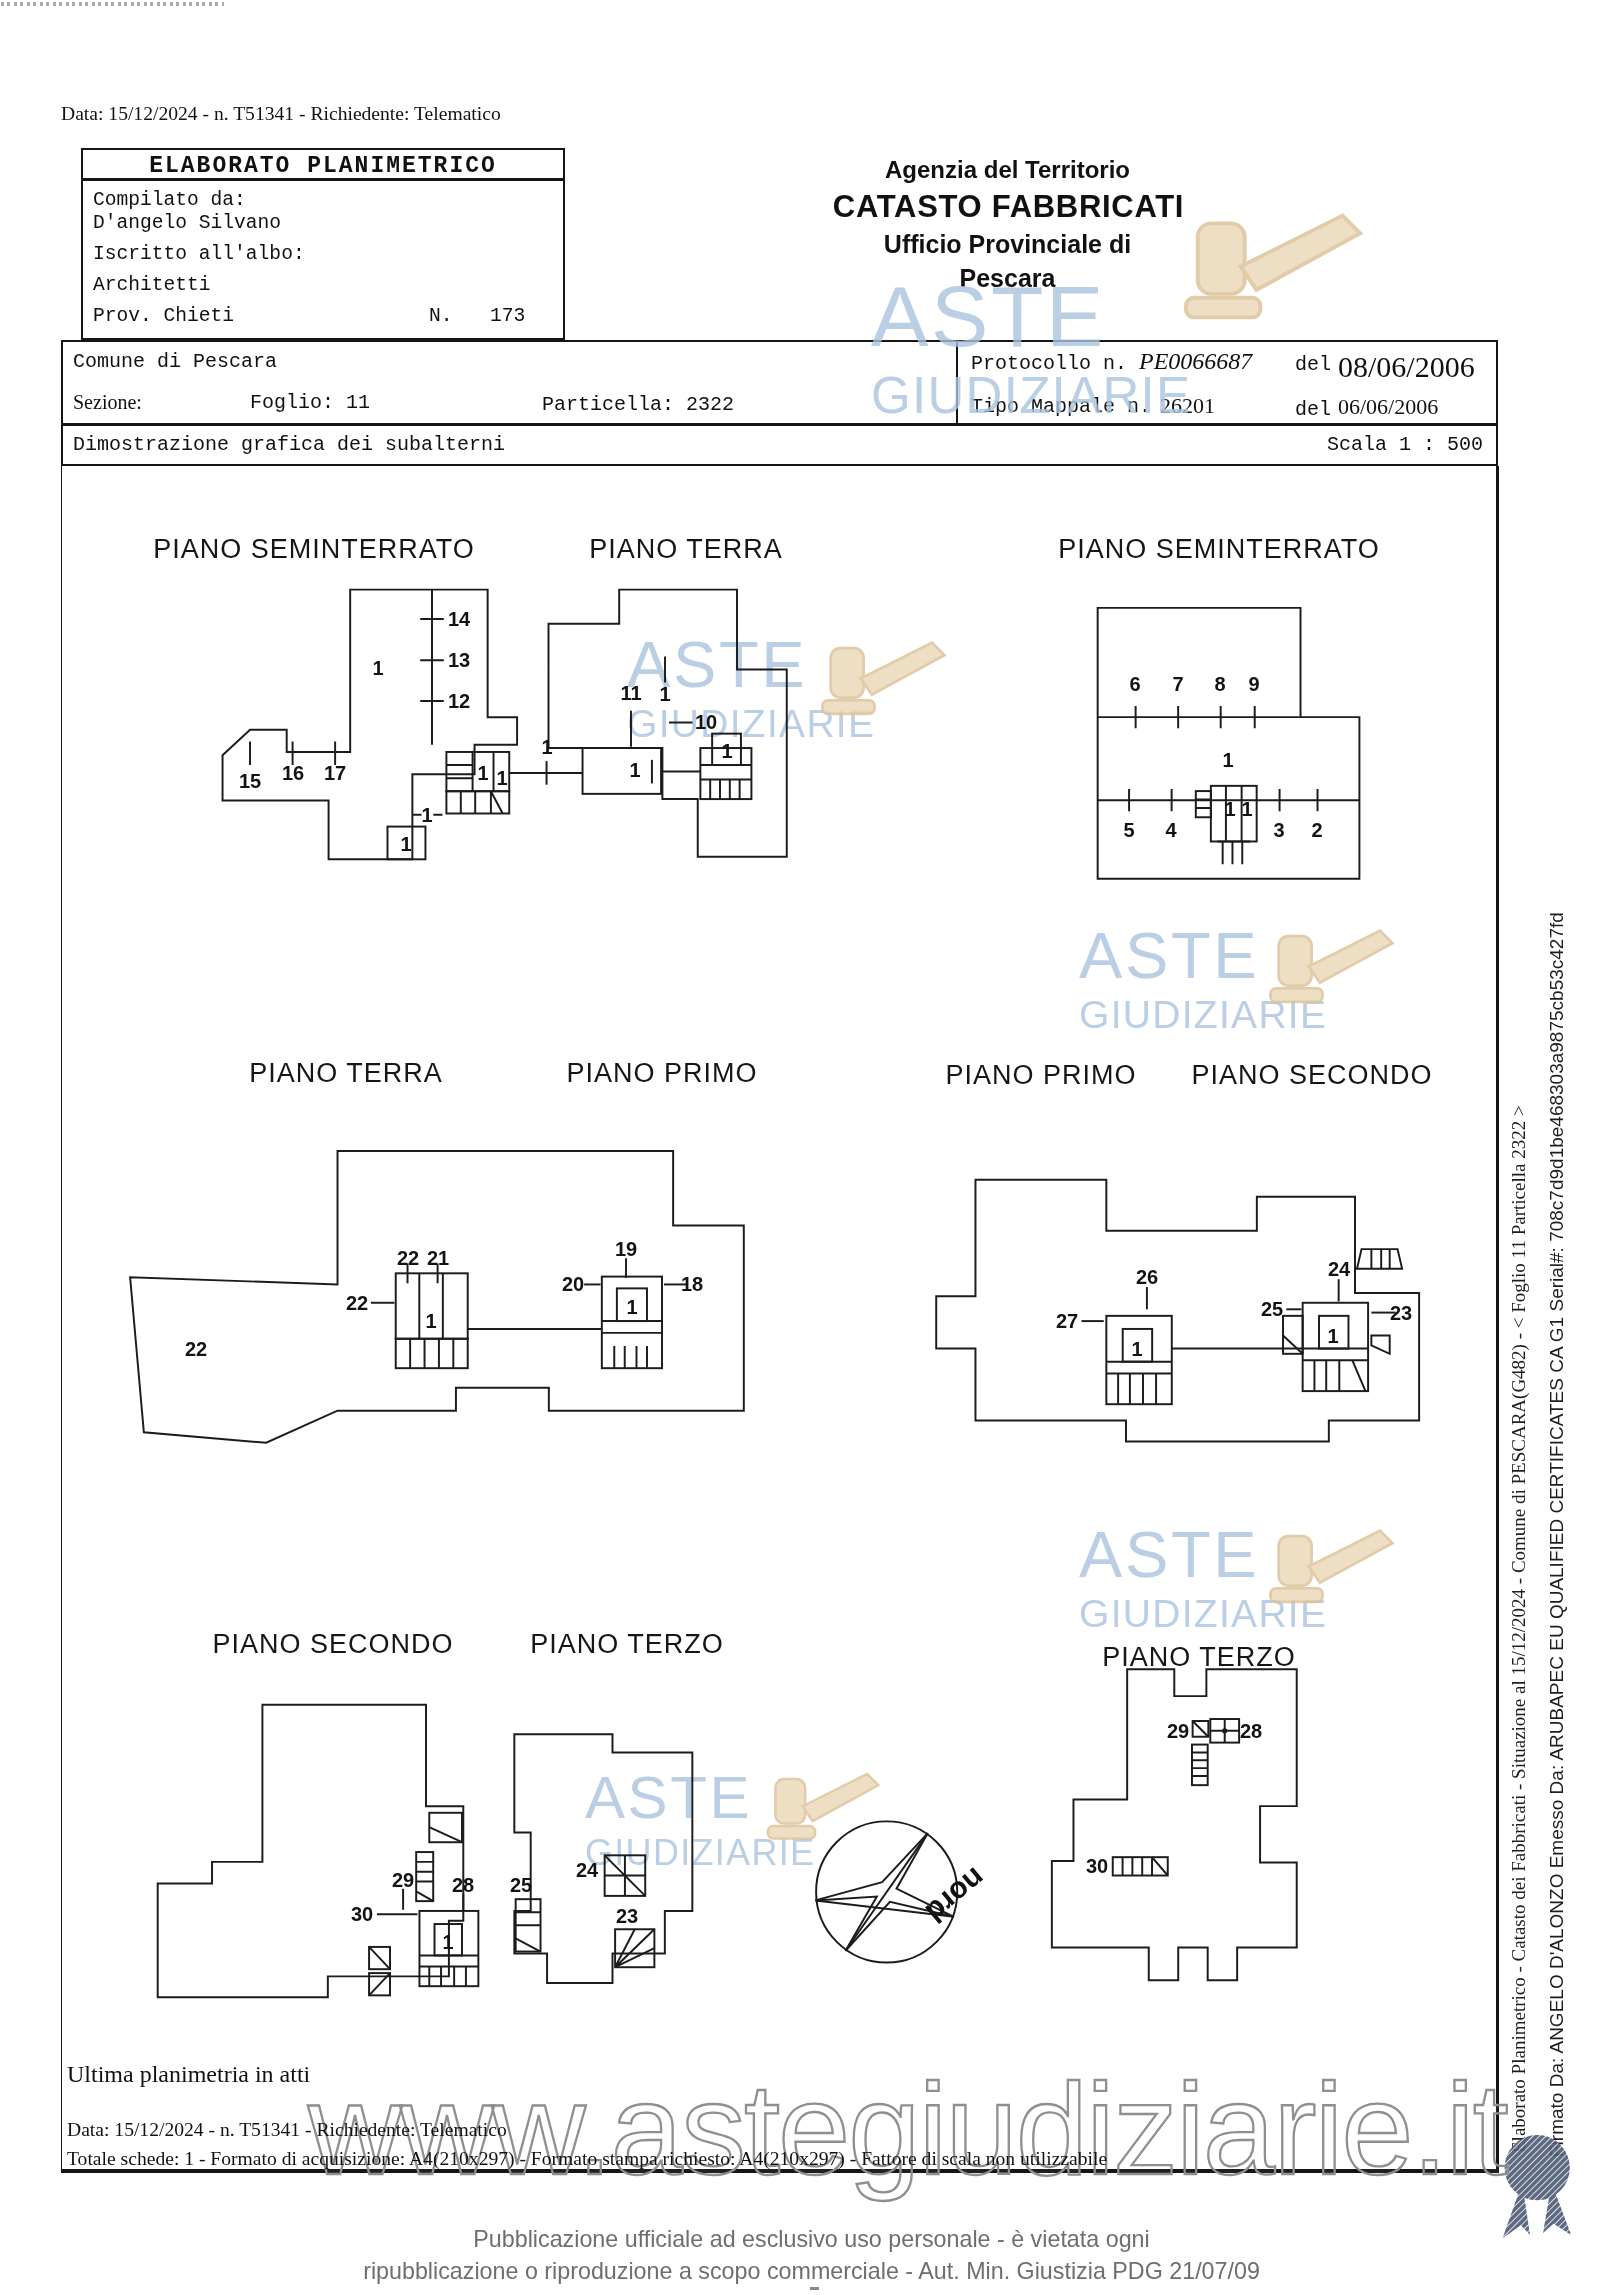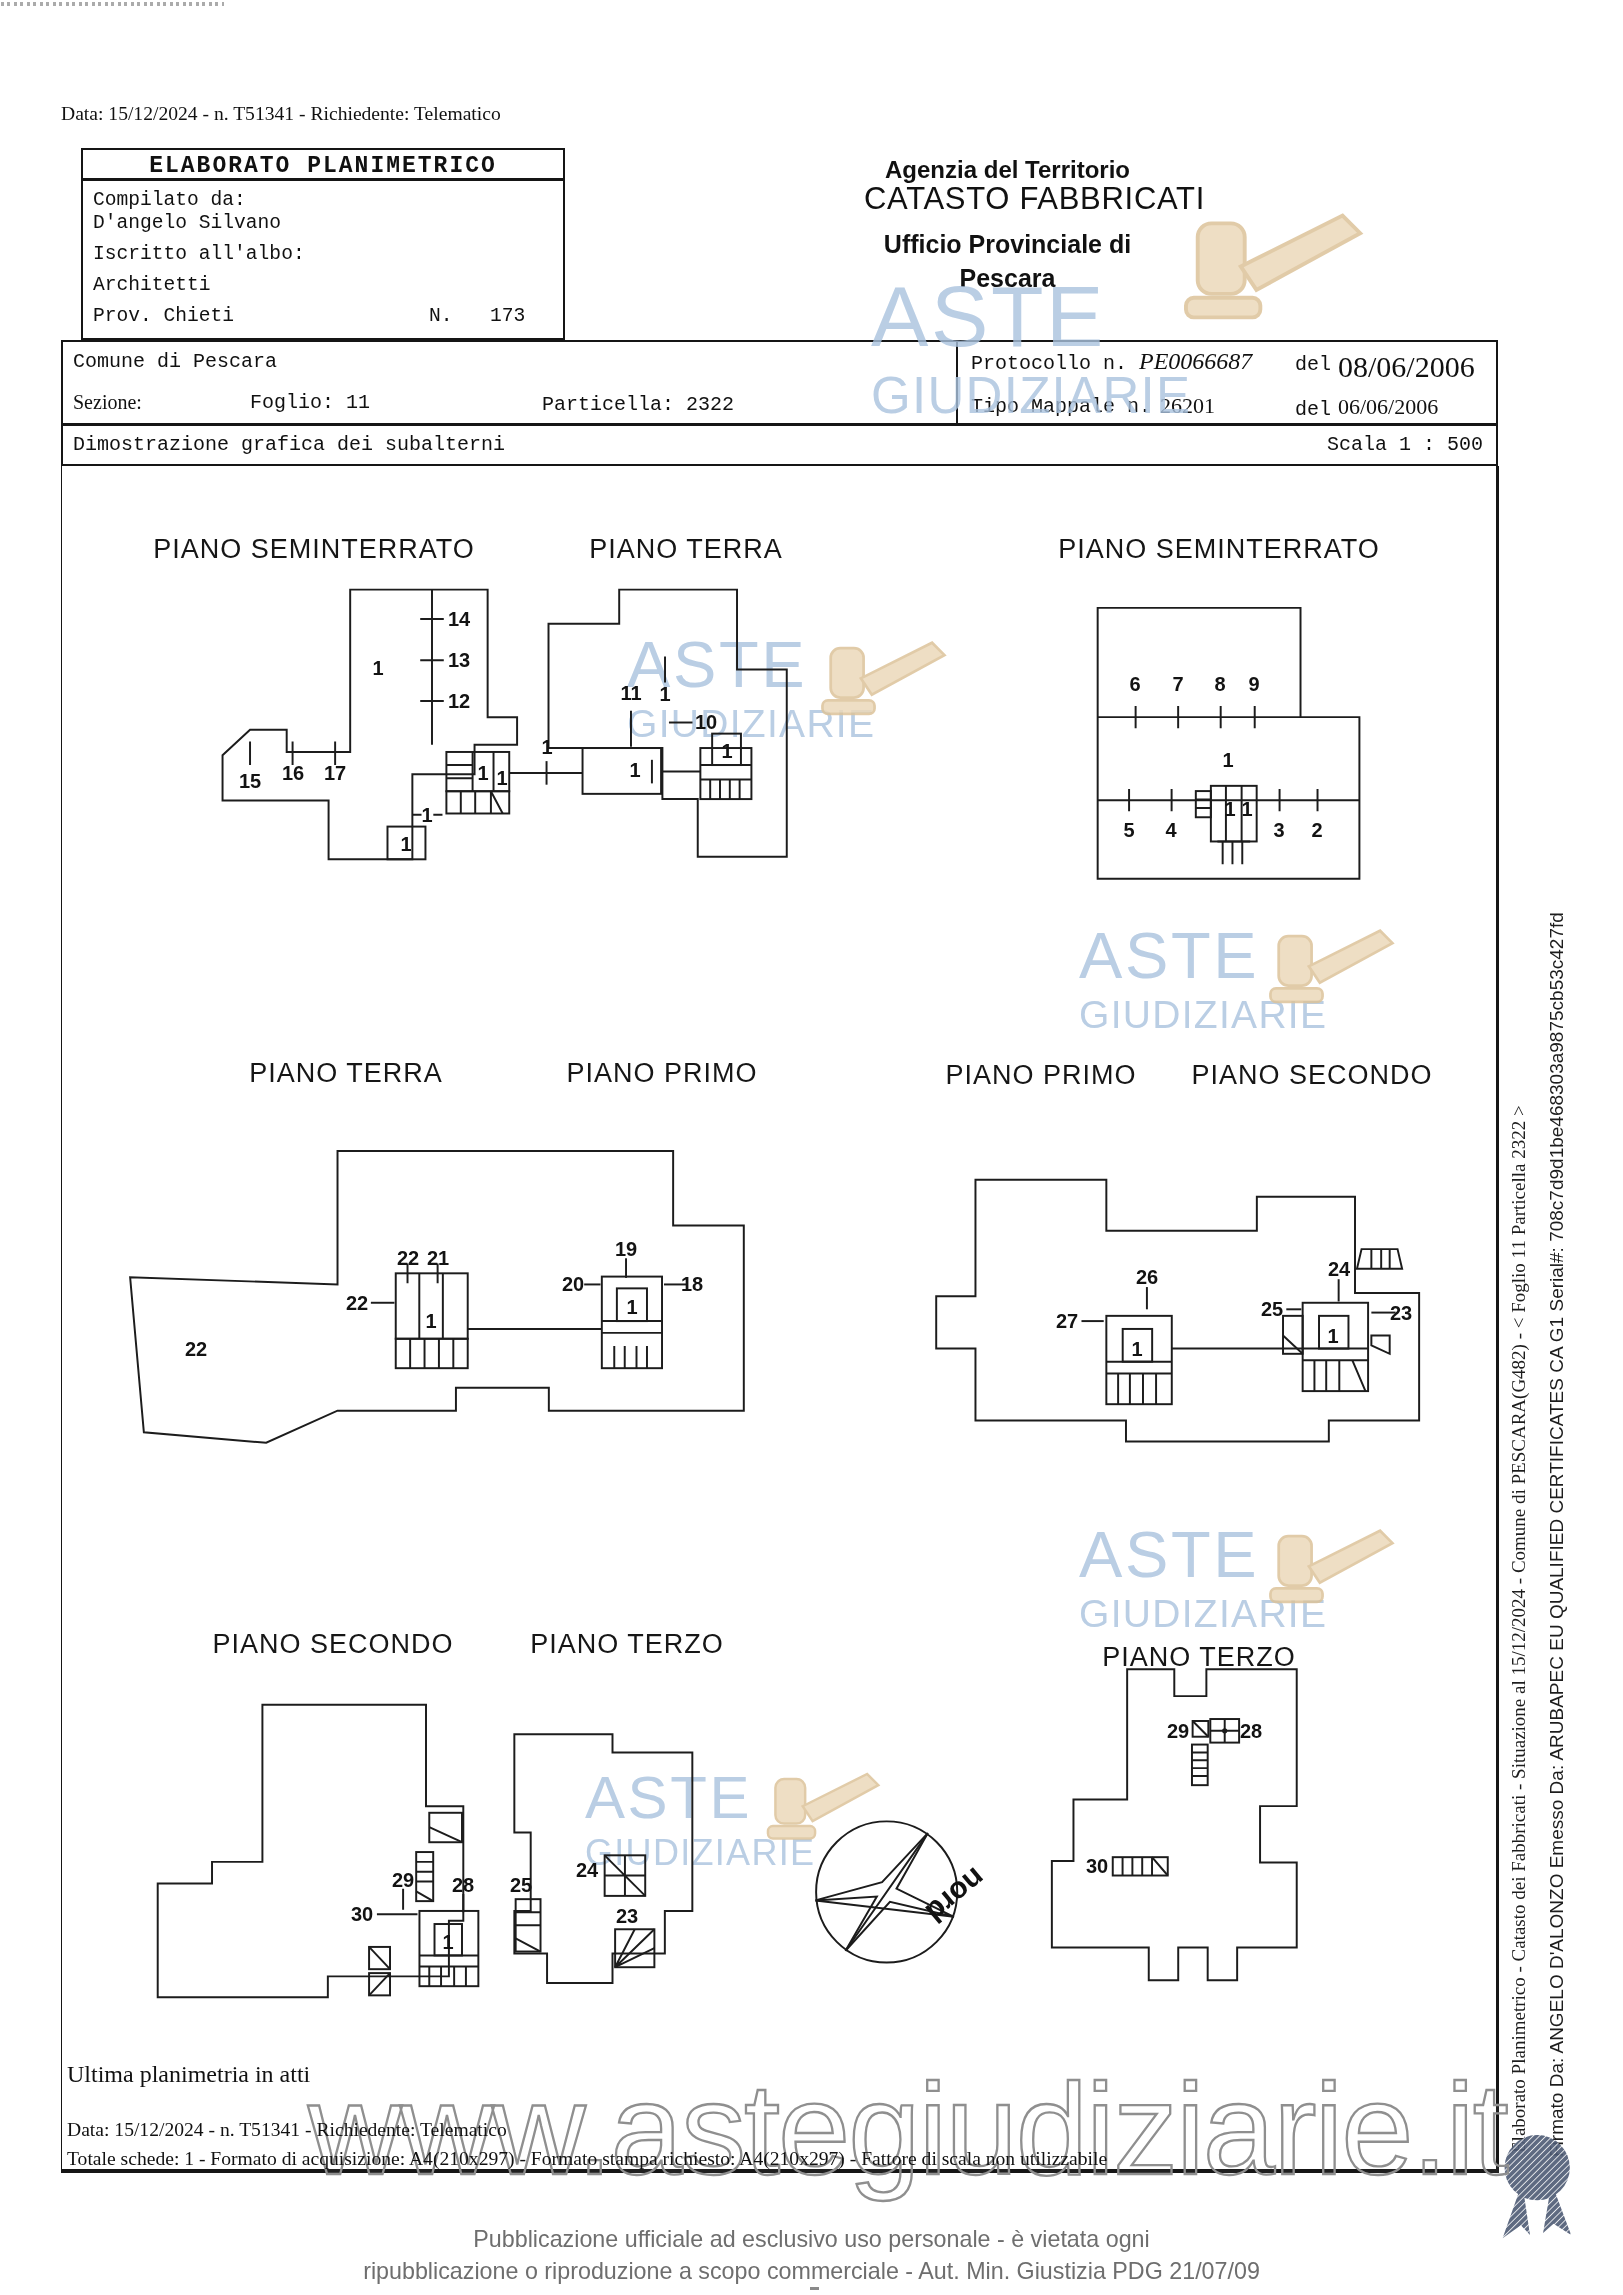--- a/index.html
+++ b/index.html
@@ -49,21 +49,21 @@
   <div class="abs mono" style="left:81px;top:153px;width:484px;text-align:center;font-size:23px;font-weight:700;letter-spacing:2px;">ELABORATO PLANIMETRICO</div>
   <div class="abs mono" style="left:93px;top:189px;font-size:19.6px;">Compilato da:</div>
   <div class="abs mono" style="left:93px;top:212px;font-size:19.6px;">D'angelo Silvano</div>
   <div class="abs mono" style="left:93px;top:243px;font-size:19.6px;">Iscritto all'albo:</div>
   <div class="abs mono" style="left:93px;top:274px;font-size:19.6px;">Architetti</div>
   <div class="abs mono" style="left:93px;top:305px;font-size:19.6px;">Prov. Chieti</div>
   <div class="abs mono" style="left:429px;top:305px;font-size:19.6px;">N.</div>
   <div class="abs mono" style="left:490px;top:305px;font-size:19.6px;">173</div>
 
   <div class="abs sans" style="left:831px;top:156px;width:353px;text-align:center;font-size:24px;font-weight:700;">Agenzia del Territorio</div>
-  <div class="abs sans" style="left:812px;top:181px;width:393px;text-align:right;font-size:31px;font-weight:400;letter-spacing:0.7px;">CATASTO FABBRICATI</div>
+  <div class="abs sans" style="left:812px;top:189px;width:393px;text-align:center;font-size:31px;font-weight:700;letter-spacing:0.7px;">CATASTO FABBRICATI</div>
   <div class="abs sans" style="left:831px;top:230px;width:353px;text-align:center;font-size:25px;font-weight:700;">Ufficio Provinciale di</div>
   <div class="abs sans" style="left:831px;top:264px;width:353px;text-align:center;font-size:25px;font-weight:700;">Pescara</div>
 
   <div class="box" style="left:61px;top:340px;width:1437px;height:85px;border-width:2.6px;"></div>
   <div class="vline" style="left:956px;top:340px;height:85px;"></div>
   <div class="abs mono" style="left:73px;top:350px;font-size:20px;">Comune di Pescara</div>
   <div class="abs mono" style="left:73px;top:391px;font-size:20px;font-family:Liberation Serif, serif;">Sezione:</div>
   <div class="abs mono" style="left:250px;top:391px;font-size:20px;">Foglio: 11</div>
   <div class="abs mono" style="left:542px;top:393px;font-size:20px;">Particella: 2322</div>
   <div class="abs mono" style="left:971px;top:352px;font-size:20px;">Protocollo n.</div>

